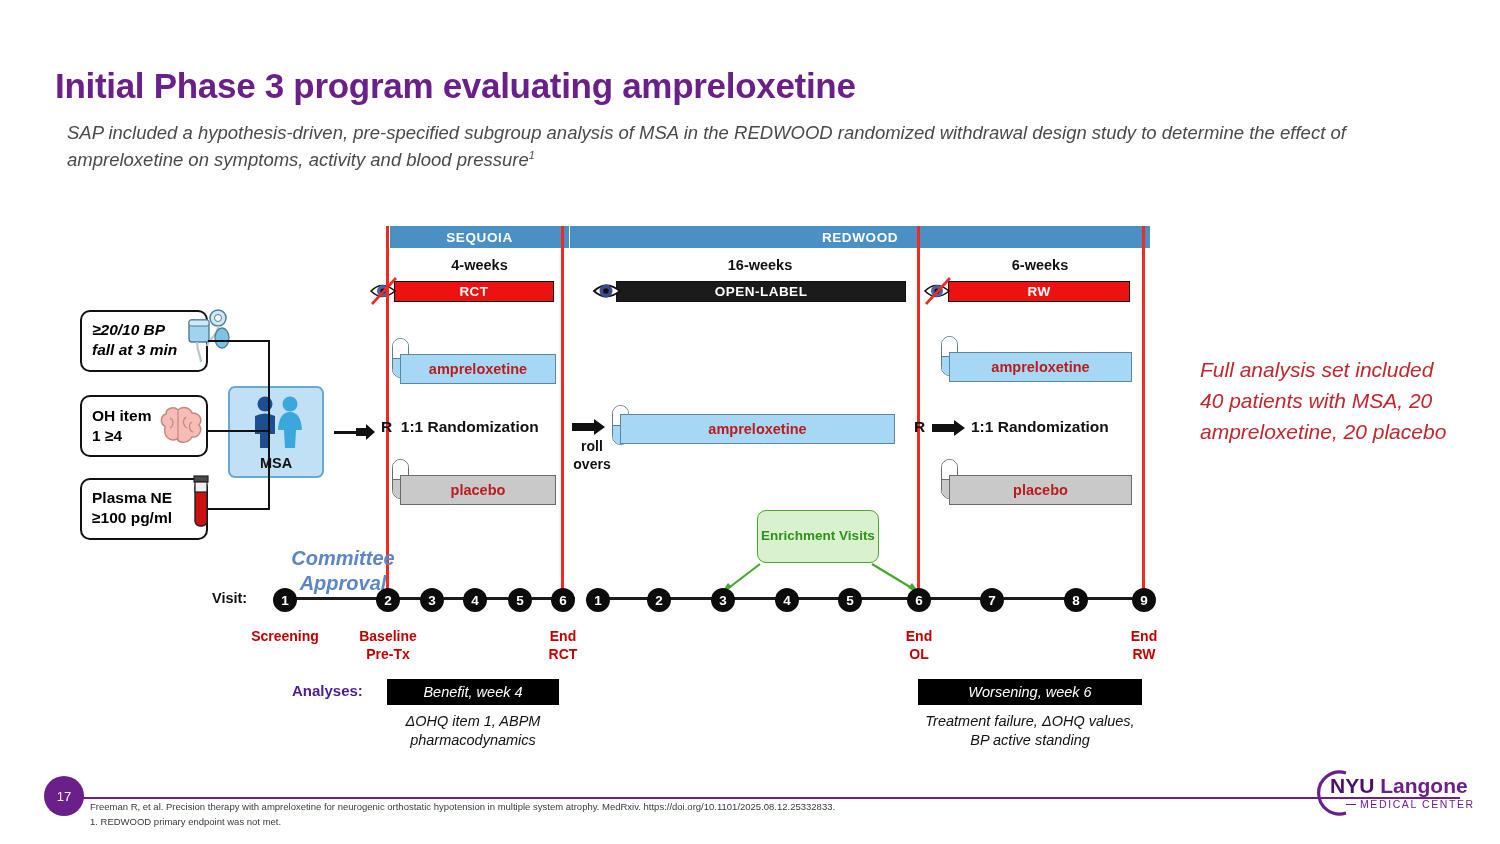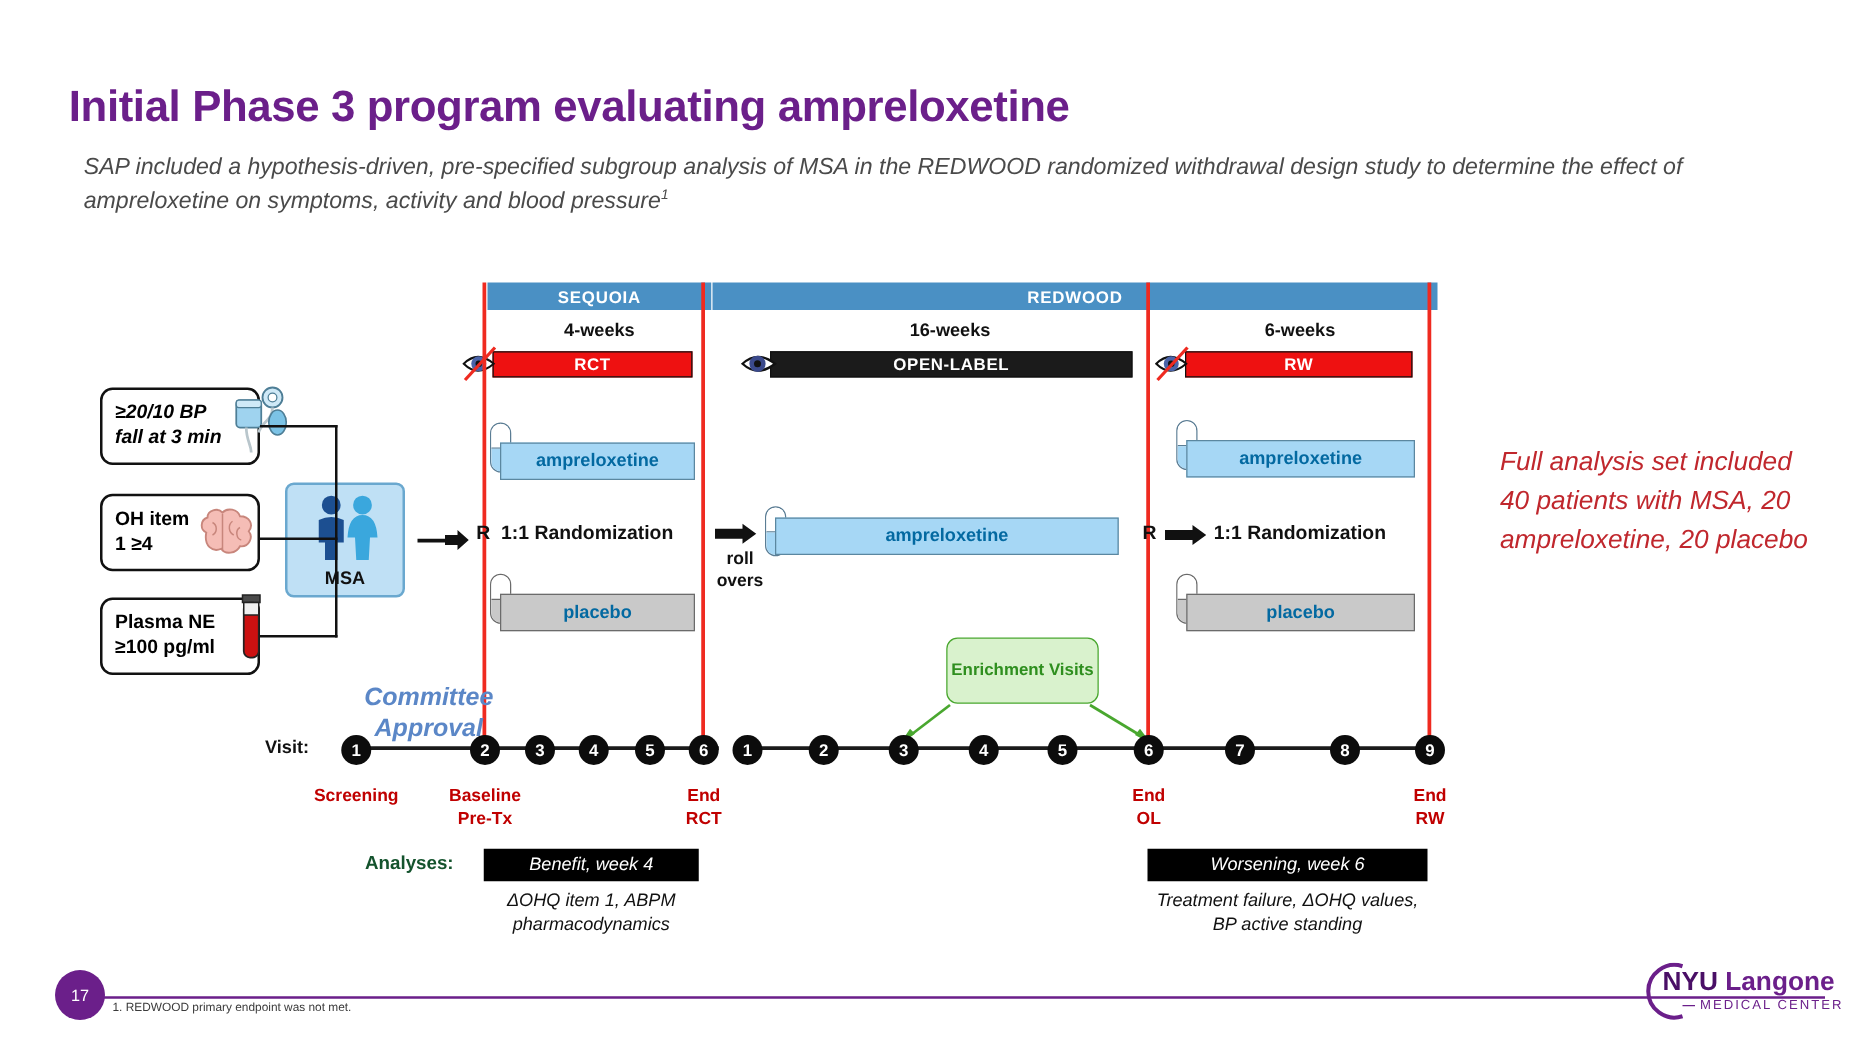--- a/index.html
+++ b/index.html
@@ -31,21 +31,21 @@
   .band{position:absolute;height:21px;border:1.6px solid #111;box-sizing:border-box;
     display:flex;align-items:center;justify-content:center;font-size:13.5px;font-weight:bold;
     letter-spacing:.5px;}
   .band.red{background:#ee1111;color:#fff;border-color:#111;}
   .band.black{background:#1b1b1b;color:#fff;border-color:#111;}
 
   .redline{position:absolute;width:3.2px;background:#ef2a20;}
 
   .arm{position:absolute;height:30px;border:1.6px solid #5e5e5e;box-sizing:border-box;
     display:flex;align-items:center;justify-content:center;font-size:14.5px;font-weight:bold;
-    color:#0369a1;}
+    color:#b91c1c;}
   .arm.drug{background:#a6d7f5;border-color:#5b87a0;}
   .arm.pbo{background:#c9c9c9;border-color:#6b6b6b;}
 
   .capsule{position:absolute;width:17px;height:40px;border-radius:9px;border:1.5px solid #5b7d94;
     box-sizing:border-box;overflow:hidden;background:#fff;}
   .capsule i{display:block;height:50%;}
   .capsule .top{background:#ffffff;border-bottom:1.3px solid #5b7d94;}
   .capsule .bot{background:#a6d7f5;}
   .capsule.grey{border-color:#6b6b6b;}
   .capsule.grey .top{background:#fff;border-bottom:1.3px solid #6b6b6b;}
@@ -65,21 +65,21 @@
   .tl-line{position:absolute;height:3px;background:#1b1b1b;}
   .node{position:absolute;width:24px;height:24px;border-radius:50%;background:#0c0c0c;
     color:#fff;font-size:13.5px;font-weight:bold;display:flex;align-items:center;
     justify-content:center;}
   .milestone{position:absolute;font-size:14px;font-weight:bold;color:#c00000;text-align:center;
     line-height:1.25;white-space:pre-line;}
   .committee{position:absolute;left:288px;top:546px;width:110px;text-align:center;font-size:20px;
     font-style:italic;font-weight:bold;color:#5b87c7;line-height:1.25;}
 
   
-  .analyses-label{position:absolute;left:292px;top:682px;font-size:15px;font-weight:bold;color:#14532d;}
+  .analyses-label{position:absolute;left:292px;top:682px;font-size:15px;font-weight:bold;color:#4c1d95;}
   .anbox{position:absolute;height:26px;background:#000000;color:#fff;font-size:14.5px;
     font-style:italic;display:flex;align-items:center;justify-content:center;}
   .ancap{position:absolute;font-size:14.5px;font-style:italic;color:#111;text-align:center;
     line-height:1.3;white-space:pre-line;}
 
   
   .annot{position:absolute;left:1200px;top:355px;width:250px;font-size:21px;font-style:italic;
     color:#c0272d;line-height:1.47;}
 
   
@@ -284,20 +284,21 @@
 pharmacodynamics</div>
 <div class="anbox" style="left:918px;top:679px;width:224px;">Worsening, week 6</div>
 <div class="ancap" style="left:910px;top:712px;width:240px;">Treatment failure, ΔOHQ values,
 BP active standing</div>
 
 <div class="annot">Full analysis set included 40 patients with MSA, 20 ampreloxetine, 20 placebo</div>
 
 <div class="foot-rule"></div>
 <div class="page-badge">17</div>
 <div class="cite">
+  <div>Freeman R, et al. Precision therapy with ampreloxetine for neurogenic orthostatic hypotension in multiple system atrophy. MedRxiv. https://doi.org/10.1101/2025.08.12.25332833.</div>
   <div>1. REDWOOD primary endpoint was not met.</div>
 </div>
 <div class="logo">
   <svg style="position:absolute;left:0;top:0;" width="58" height="46" viewBox="0 0 58 46">
     <path d="M44 3 A21 21 0 1 0 44 43" fill="none" stroke="#6b1f8a" stroke-width="3.2"></path>
   </svg>
   <div class="logo-main"><b>NYU</b> <span>Langone</span></div>
   <div class="logo-sub">MEDICAL CENTER</div>
 </div>
 

